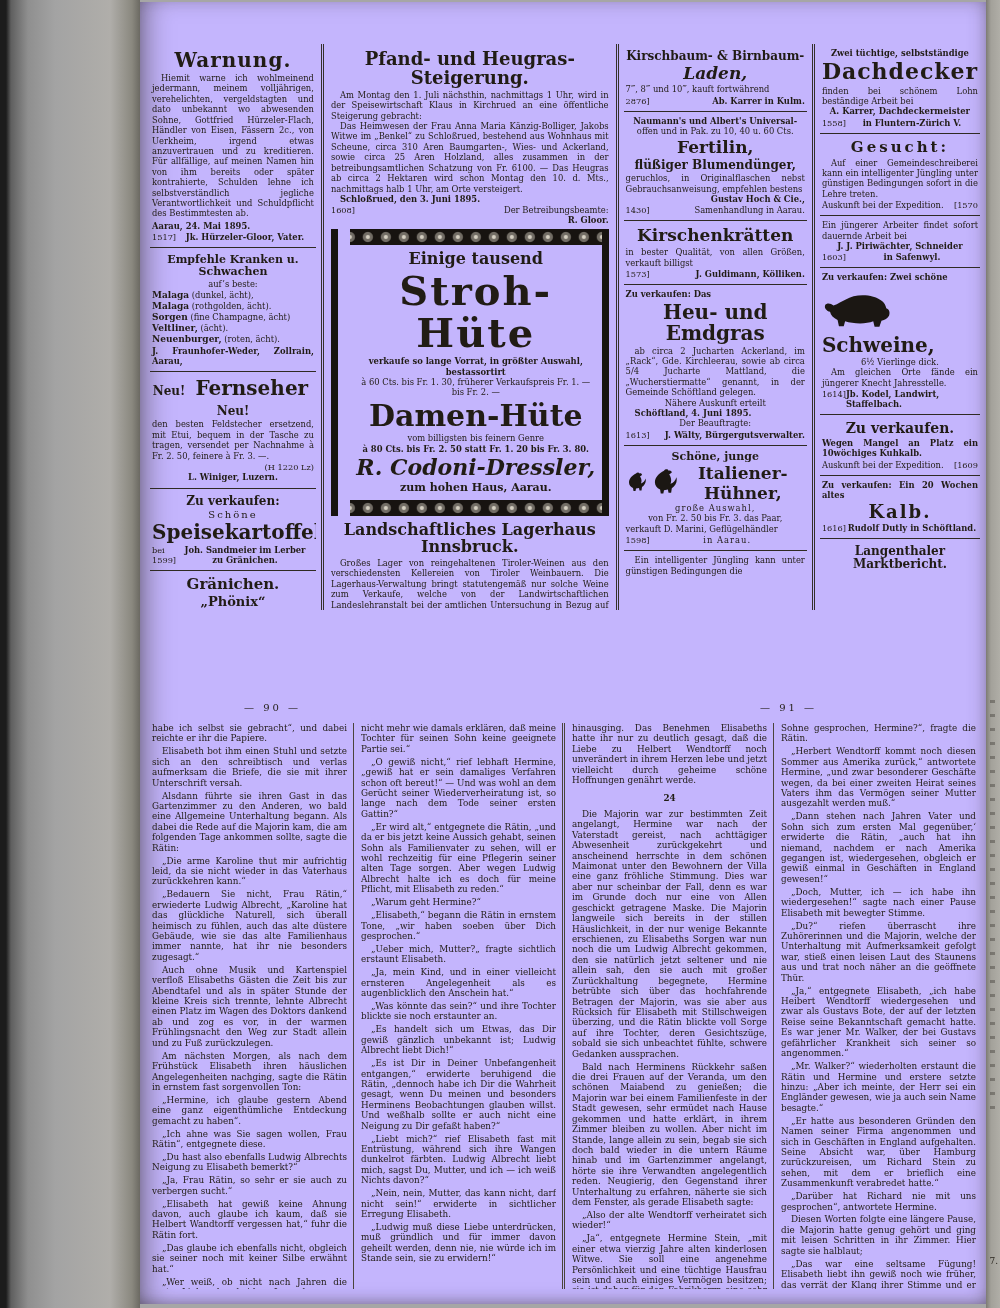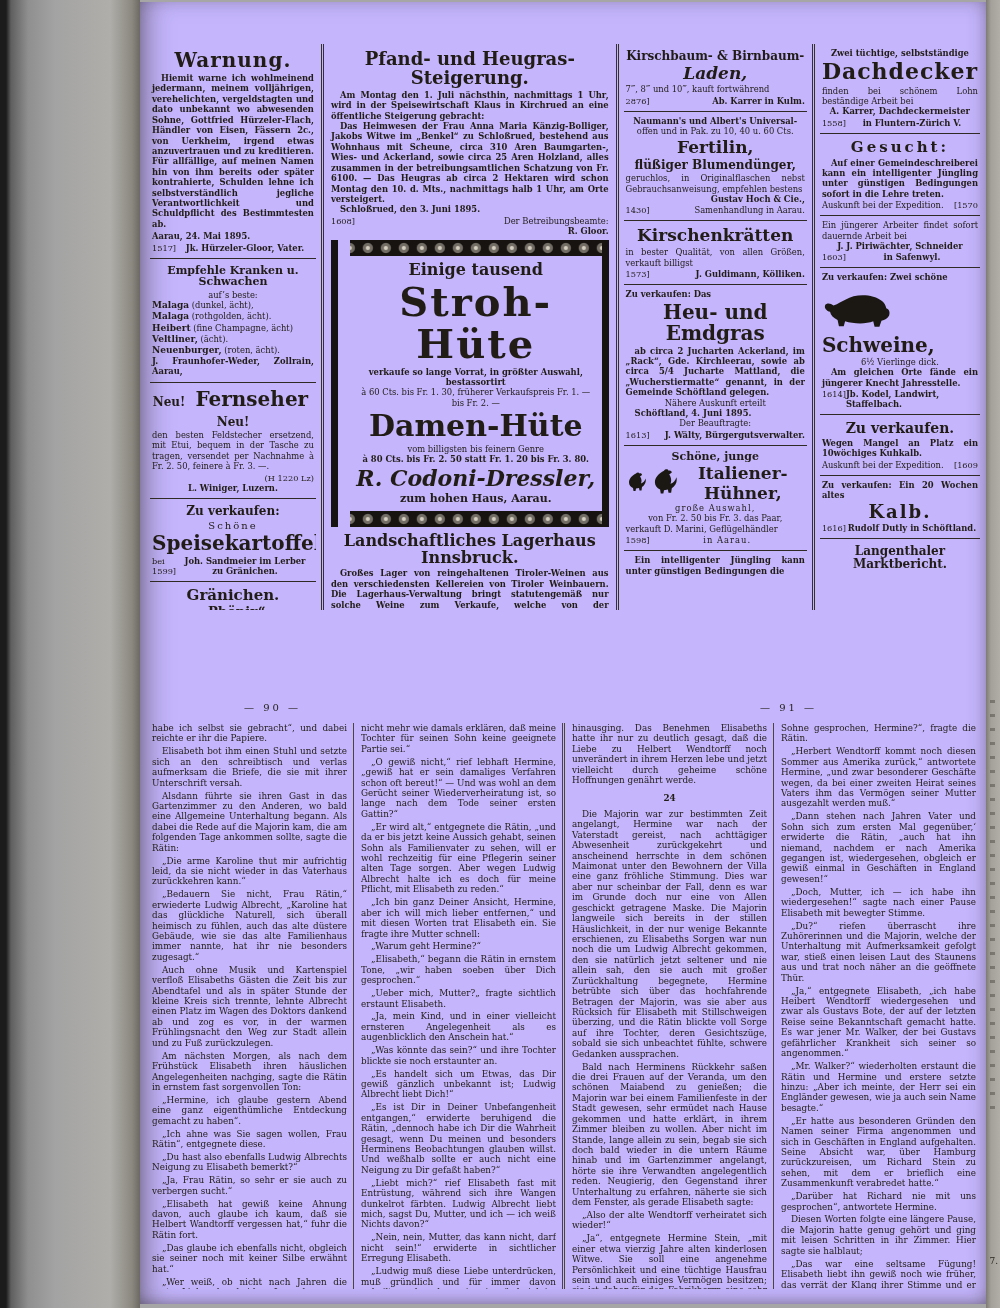--- a/index.html
+++ b/index.html
@@ -18,21 +18,21 @@
   .ads{position:absolute;left:10px;top:42px;width:830px;height:566px;display:flex;align-items:stretch;}
   .acol{overflow:hidden;}
   .acol.c1{width:172px;}
   .acol.c2{width:292px;}
   .acol.c3{width:190px;}
   .acol.c4{width:166px;}
   .acol + .acol{border-left:3px double #35302a;padding-left:5px;margin-left:5px;}
   .ad{padding:4px 2px 5px;border-bottom:1.5px solid #2f2a23;overflow:hidden;}
   .ad:last-child{border-bottom:none;}
   .body{font-size:8.4px;line-height:1.24;margin:0;text-align:justify;}
-  .ind{text-indent:9px;font-weight:bold;}
+  .ind{text-indent:9px;}
   .b{font-weight:bold;} .i{font-style:italic;}
   .ctr{text-align:center;} .rt{text-align:right;}
   .sp1{letter-spacing:1px;} .sp2{letter-spacing:2px;} .sp3{letter-spacing:3px;}
   h2,h3,h4{margin:2px 0;text-align:center;font-weight:bold;line-height:1.05;}
   .f9{font-size:9px;} .f10{font-size:10px;} .f11{font-size:11px;} .f12{font-size:12px;}
   .f13{font-size:13px;} .f14{font-size:14px;} .f15{font-size:15px;} .f16{font-size:16px;}
   .f17{font-size:17px;} .f18{font-size:18px;} .f20{font-size:20px;} .f22{font-size:22px;} .f30{font-size:30px;} .f40{font-size:40px;}
   .refline{display:flex;justify-content:space-between;align-items:baseline;font-size:8.4px;margin-top:1px;}
   .refline .mid{flex:1;text-align:center;}
   .ref{font-size:8.2px;white-space:nowrap;}
@@ -85,21 +85,21 @@
 
         <section class="ad" data-name="ad-weine">
           <h3 class="f11" data-name="weine-title">Empfehle Kranken u. Schwachen</h3>
           <div class="body ctr" data-name="weine-subtitle">auf’s beste:</div>
           <div data-name="weine-list">
 
               <div class="body" data-name="weine-item"><span class="b f9" data-name="weine-item-name">Malaga</span> <span data-name="weine-item-desc">(dunkel, ächt),</span></div>
 
               <div class="body" data-name="weine-item"><span class="b f9" data-name="weine-item-name">Malaga</span> <span data-name="weine-item-desc">(rothgolden, ächt).</span></div>
 
-              <div class="body" data-name="weine-item"><span class="b f9" data-name="weine-item-name">Heibert</span> <span data-name="weine-item-desc">(fine Champagne, ächt)</span></div>
+              <div class="body" data-name="weine-item"><span class="b f9" data-name="weine-item-name">Sorgen</span> <span data-name="weine-item-desc">(fine Champagne, ächt)</span></div>
 
               <div class="body" data-name="weine-item"><span class="b f9" data-name="weine-item-name">Veltliner,</span> <span data-name="weine-item-desc">(ächt).</span></div>
 
               <div class="body" data-name="weine-item"><span class="b f9" data-name="weine-item-name">Neuenburger,</span> <span data-name="weine-item-desc">(roten, ächt).</span></div>
             </div>
           <div class="body b" data-name="weine-signature">J. Fraunhofer-Weder, Zollrain, Aarau,</div>
         </section>
 
         <section class="ad" data-name="ad-fernseher">
           <div class="ctr" data-name="fernseher-header">
@@ -336,21 +336,20 @@
             <p data-name="novel-paragraph">„Ja, Frau Rätin, so sehr er sie auch zu verbergen sucht.“</p>
             <p data-name="novel-paragraph">„Elisabeth hat gewiß keine Ahnung davon, auch glaube ich kaum, daß sie Helbert Wandtorff vergessen hat,“ fuhr die Rätin fort.</p>
             <p data-name="novel-paragraph">„Das glaube ich ebenfalls nicht, obgleich sie seiner noch mit keiner Silbe erwähnt hat.“</p>
             <p data-name="novel-paragraph">„Wer weiß, ob nicht nach Jahren die erste Liebe der beiden Jugendgenossen doch noch zu einer glücklichen Verbindung führt,“ sagte die Rätin nachdenkend. „Jetzt würde der alte Wendtorff Elisabeth gewiß mit Freuden als seine Schwiegertochter begrüßen, und</p>
           </div>
         <div class="ncol" data-name="novel-col-b">
 
         <p data-name="novel-paragraph">nicht mehr wie damals erklären, daß meine Tochter für seinen Sohn keine geeignete Partie sei.“</p>
             <p data-name="novel-paragraph">„O gewiß nicht,“ rief lebhaft Hermine, „gewiß hat er sein damaliges Verfahren schon oft bereut!“ — Und was wohl an dem Gerücht seiner Wiederverheiratung ist, so lange nach dem Tode seiner ersten Gattin?“</p>
             <p data-name="novel-paragraph">„Er wird alt,“ entgegnete die Rätin, „und da er bis jetzt keine Aussich gehabt, seinen Sohn als Familienvater zu sehen, will er wohl rechzeitig für eine Pflegerin seiner alten Tage sorgen. Aber wegen Ludwig Albrecht halte ich es doch für meine Pflicht, mit Elisabeth zu reden.“</p>
-            <p data-name="novel-paragraph">„Ich bin ganz Deiner Ansicht, Hermine, aber ich will mich lieber entfernen,“ und mit diesen Worten trat Elisabeth ein. Sie fragte ihre Mutter schnell:</p>
             <p data-name="novel-paragraph">„Warum geht Hermine?“</p>
             <p data-name="novel-paragraph">„Elisabeth,“ begann die Rätin in ernstem Tone, „wir haben soeben über Dich gesprochen.“</p>
             <p data-name="novel-paragraph">„Ueber mich, Mutter?„ fragte sichtlich erstaunt Elisabeth.</p>
             <p data-name="novel-paragraph">„Ja, mein Kind, und in einer vielleicht ernsteren Angelegenheit als es augenblicklich den Anschein hat.“</p>
             <p data-name="novel-paragraph">„Was könnte das sein?“ und ihre Tochter blickte sie noch erstaunter an.</p>
             <p data-name="novel-paragraph">„Es handelt sich um Etwas, das Dir gewiß gänzlich unbekannt ist; Ludwig Albrecht liebt Dich!“</p>
             <p data-name="novel-paragraph">„Es ist Dir in Deiner Unbefangenheit entgangen,“ erwiderte beruhigend die Rätin, „dennoch habe ich Dir die Wahrheit gesagt, wenn Du meinen und besonders Herminens Beobachtungen glauben willst. Und weßhalb sollte er auch nicht eine Neigung zu Dir gefaßt haben?“</p>
             <p data-name="novel-paragraph">„Liebt mich?“ rief Elisabeth fast mit Entrüstung, während sich ihre Wangen dunkelrot färbten. Ludwig Albrecht liebt mich, sagst Du, Mutter, und ich — ich weiß Nichts davon?“</p>
             <p data-name="novel-paragraph">„Nein, nein, Mutter, das kann nicht, darf nicht sein!“ erwiderte in sichtlicher Erregung Elisabeth.</p>
             <p data-name="novel-paragraph">„Ludwig muß diese Liebe unterdrücken, muß gründlich und für immer davon geheilt werden, denn nie, nie würde ich im Stande sein, sie zu erwidern!“</p>

